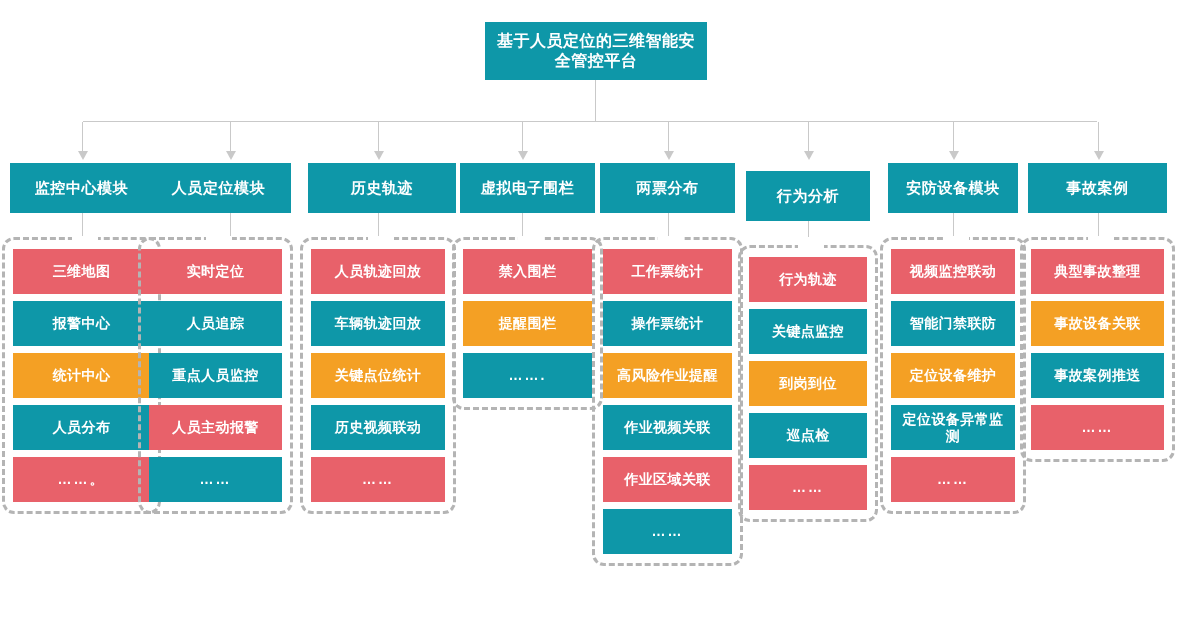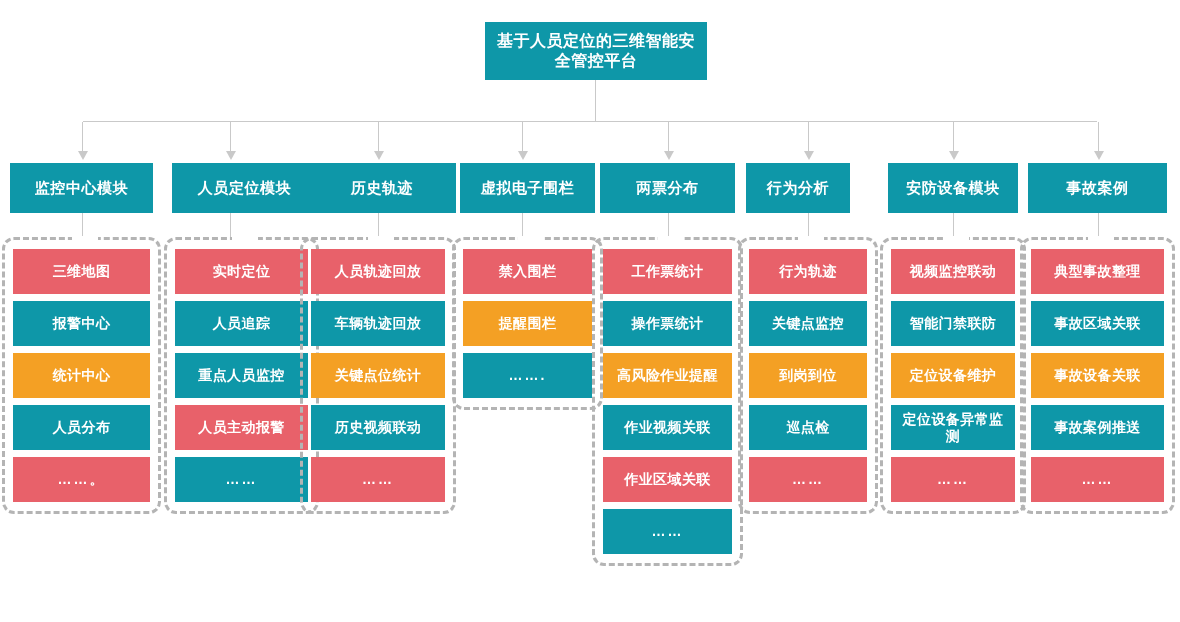--- a/index.html
+++ b/index.html
@@ -147,21 +147,21 @@
           <div class="group-notch" style="left: 66.5px;"></div>
           <div class="group-inner">
             <div class="item red">三维地图</div>
             <div class="item teal">报警中心</div>
             <div class="item orange">统计中心</div>
             <div class="item teal">人员分布</div>
             <div class="item red dots">……。</div>
           </div>
         </div>
       </div>
-      <div class="column" style="left: 172px; width: 145px;">
+      <div class="column" style="left: 146px; width: 145px;">
         <div class="mod-box">人员定位模块</div>
         <div class="group" style="width: 155px;">
           <div class="group-notch" style="left: 64.5px;"></div>
           <div class="group-inner">
             <div class="item red">实时定位</div>
             <div class="item teal">人员追踪</div>
             <div class="item teal">重点人员监控</div>
             <div class="item red">人员主动报警</div>
             <div class="item teal dots">……</div>
           </div>
@@ -198,21 +198,21 @@
           <div class="group-inner">
             <div class="item red">工作票统计</div>
             <div class="item teal">操作票统计</div>
             <div class="item orange">高风险作业提醒</div>
             <div class="item teal">作业视频关联</div>
             <div class="item red">作业区域关联</div>
             <div class="item teal dots">……</div>
           </div>
         </div>
       </div>
-      <div class="column" style="left: 746px; width: 104px;">
+      <div class="column" style="left: 746px; width: 124px; margin-top: 8px;">
         <div class="mod-box">行为分析</div>
         <div class="group" style="width: 140px;">
           <div class="group-notch" style="left: 57px;"></div>
           <div class="group-inner">
             <div class="item red">行为轨迹</div>
             <div class="item teal">关键点监控</div>
             <div class="item orange">到岗到位</div>
             <div class="item teal">巡点检</div>
             <div class="item red dots">……</div>
           </div>
@@ -230,21 +230,20 @@
             <div class="item red dots">……</div>
           </div>
         </div>
       </div>
       <div class="column" style="left: 1028px; width: 139px;">
         <div class="mod-box">事故案例</div>
         <div class="group" style="width: 155px;">
           <div class="group-notch" style="left: 64.5px;"></div>
           <div class="group-inner">
             <div class="item red">典型事故整理</div>
-            <div class="item teal">事故区域关联</div>
             <div class="item orange">事故设备关联</div>
             <div class="item teal">事故案例推送</div>
             <div class="item red dots">……</div>
           </div>
         </div>
       </div>
     </div>
 
 </div>
 

